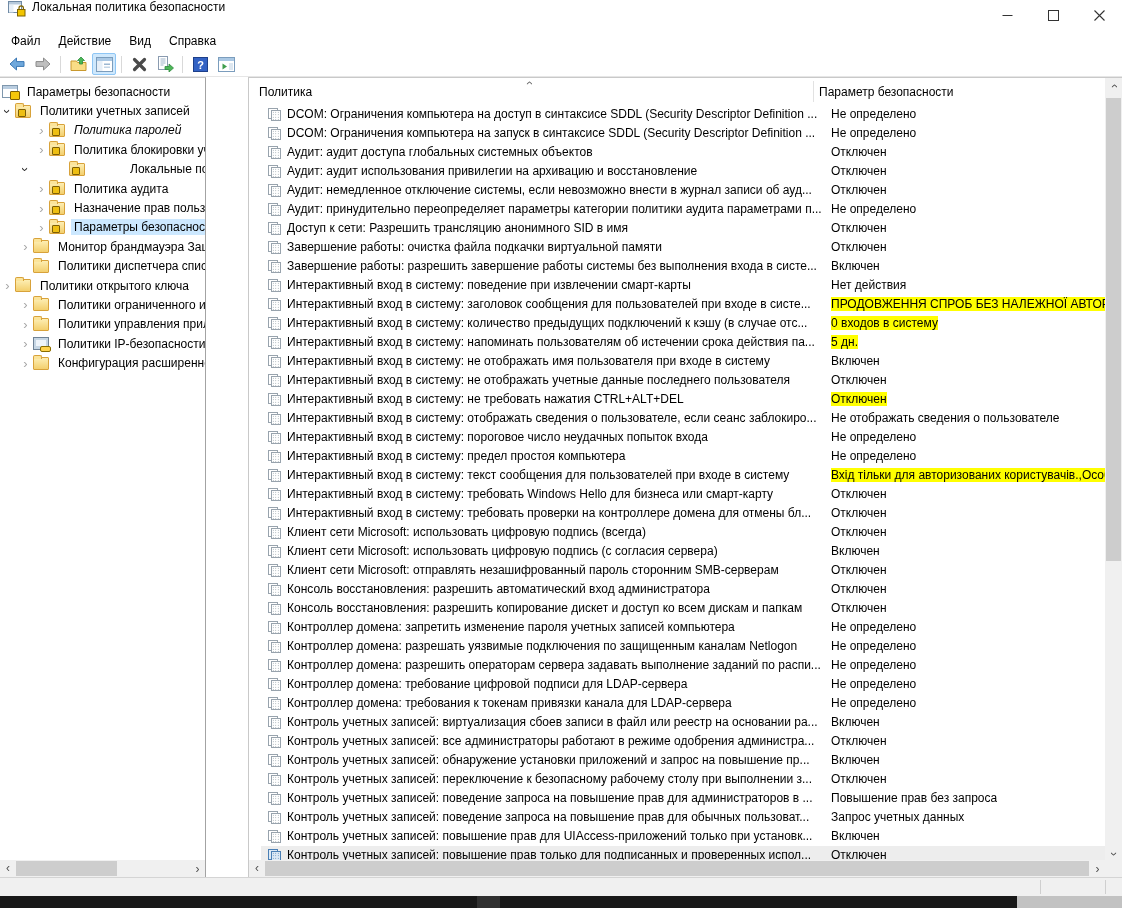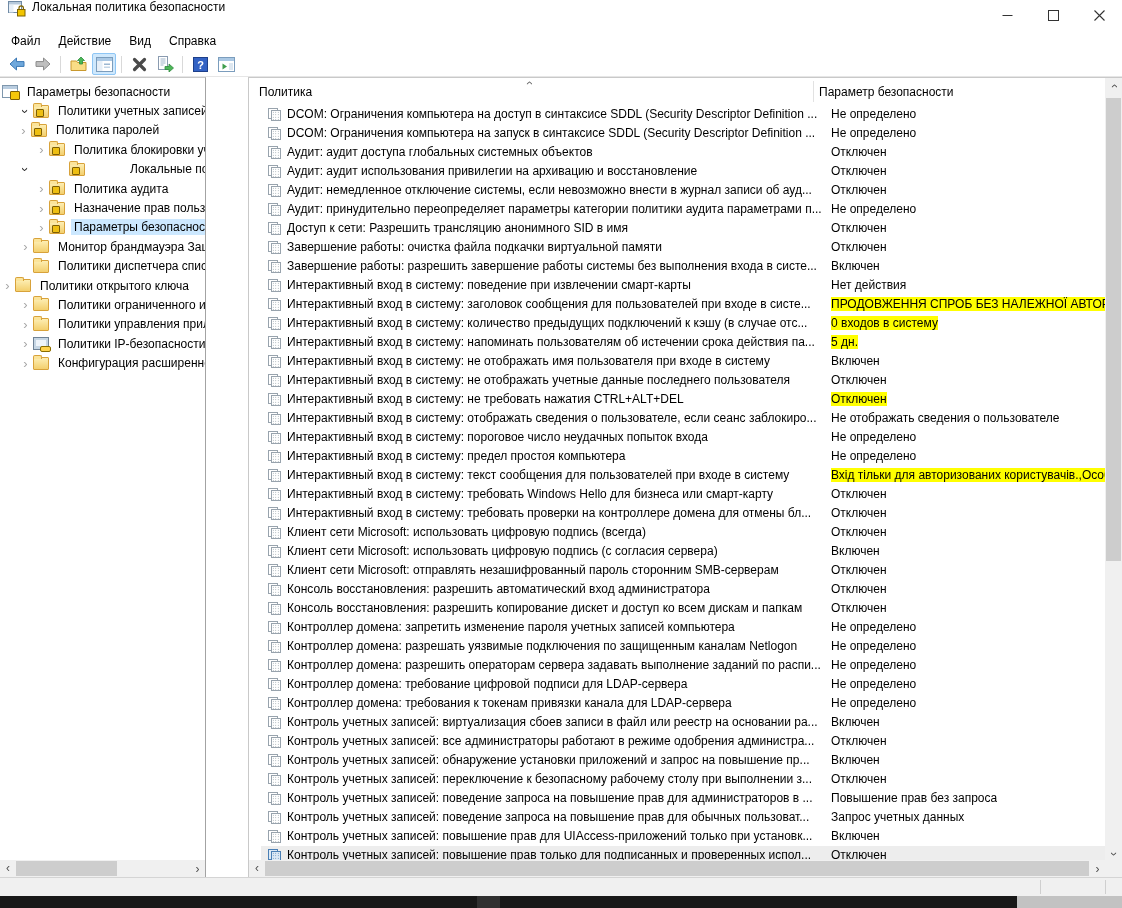--- a/index.html
+++ b/index.html
@@ -198,27 +198,27 @@
 <div class="main">
 
   <div class="tree-panel">
     <div class="tree">
   <div class="tree-item" style="padding-left: 2px;">
 
     <span class="tree-icon icon-console-lock"></span>
     <span class="tree-label">Параметры безопасности</span>
   </div>
 
-  <div class="tree-item" style="padding-left: 18px;">
+  <div class="tree-item" style="">
     <span class="expander expanded"></span>
     <span class="tree-icon icon-folder-lock"></span>
     <span class="tree-label">Политики учетных записей</span>
   </div>
 
-  <div class="tree-item" style="padding-left: 16px;">
+  <div class="tree-item" style="padding-left: 34px; font-style: italic;">
     <span class="expander collapsed"></span>
     <span class="tree-icon icon-folder-lock"></span>
     <span class="tree-label">Политика паролей</span>
   </div>
 
   <div class="tree-item" style="padding-left: 34px;">
     <span class="expander collapsed"></span>
     <span class="tree-icon icon-folder-lock"></span>
     <span class="tree-label">Политика блокировки учетной з</span>
   </div>

